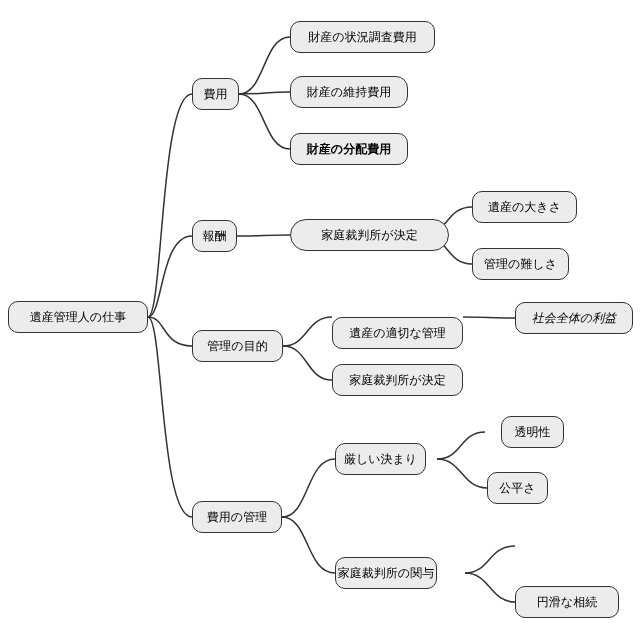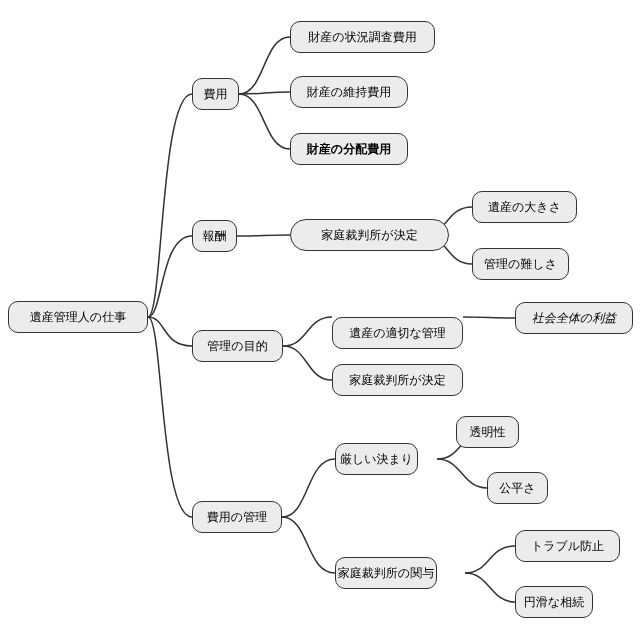--- a/index.html
+++ b/index.html
@@ -83,20 +83,19 @@
   <div class="node" style="left:290px; top:219px; width:159px;border-radius:16px;">家庭裁判所が決定</div>
   <div class="node" style="left:472px; top:191px; width:105px;font-family:Liberation Serif, serif;">遺産の大きさ</div>
   <div class="node" style="left:472px; top:248px; width:97px;">管理の難しさ</div>
 
   <div class="node" style="left:192px; top:330px; width:91px;">管理の目的</div>
   <div class="node" style="left:332px; top:301px; width:131px;margin-top:16px;">遺産の適切な管理</div>
   <div class="node" style="left:515px; top:302px; width:118px;font-style:italic;">社会全体の利益</div>
   <div class="node" style="left:332px; top:364px; width:131px;">家庭裁判所が決定</div>
 
   <div class="node" style="left:192px; top:501px; width:90px;">費用の管理</div>
-  <div class="node" style="left:335px; top:443px; width:83px;">厳しい決まり</div>
-  <div class="node" style="left:456px; top:416px; width:63px;">透明性</div>
+  <div class="node" style="left:335px; top:443px; width:91px;">厳しい決まり</div>
+  <div class="node" style="left:501px; top:416px; width:63px;">透明性</div>
   <div class="node" style="left:487px; top:472px; width:61px;">公平さ</div>
   <div class="node" style="left:335px; top:557px; width:102px;">家庭裁判所の関与</div>
-  <div class="node" style="left:515px; top:530px; width:105px;">トラブル防止</div>
-  <div class="node" style="left:515px; top:586px; width:78px;">円滑な相続</div>
+  <div class="node" style="left:515px; top:586px; width:104px;">円滑な相続</div>
 
 </div>
 
 </body></html>

